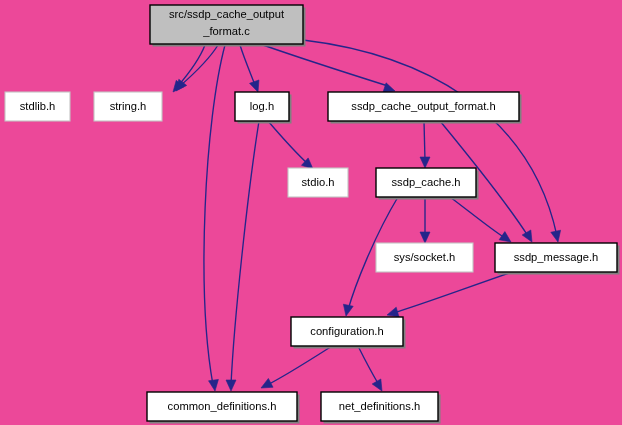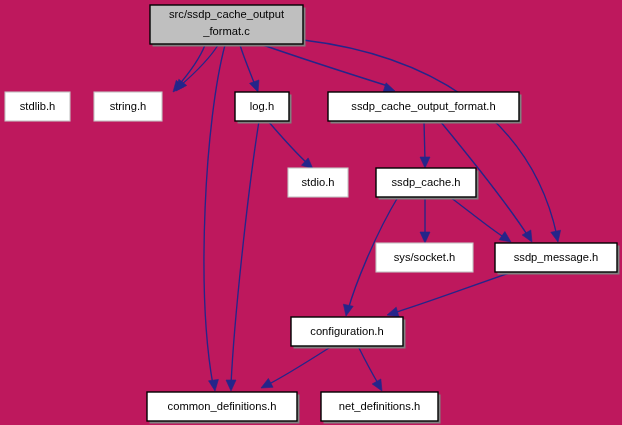--- a/index.html
+++ b/index.html
@@ -10,21 +10,21 @@
   body {
     width: 622px;
     height: 425px;
     overflow: hidden;
     font-family: "Liberation Sans", sans-serif;
   }
   #diagram-root {
     position: relative;
     width: 622px;
     height: 425px;
-    background: #be185d;
+    background: #ec4899;
   }
   svg#graph {
     display: block;
     width: 622px;
     height: 425px;
   }
   .node-rect-root {
     fill: #bfbfbf;
     stroke: #000000;
     stroke-width: 1.4;

